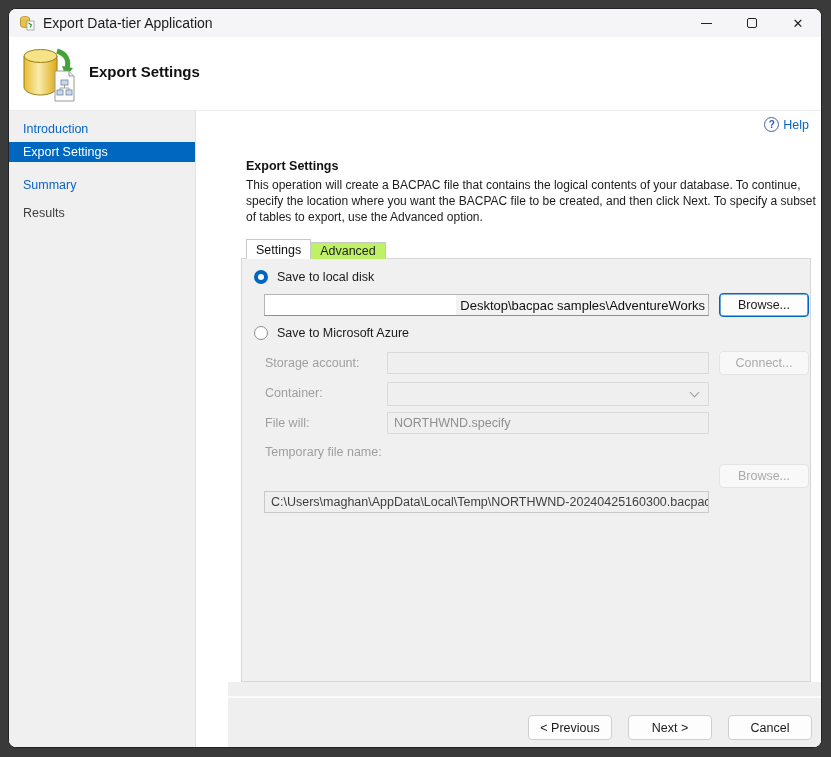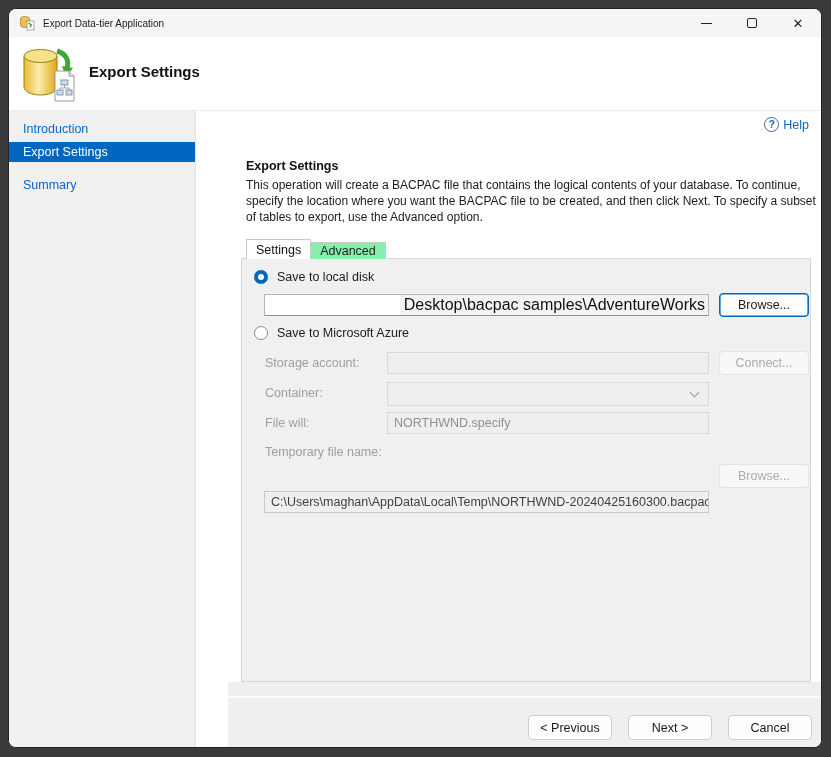--- a/index.html
+++ b/index.html
@@ -5,21 +5,21 @@
   * { margin:0; padding:0; box-sizing:border-box; }
   html,body { width:831px; height:757px; background:#3a3a3a; font-family:"Liberation Sans", sans-serif; }
   #window { position:absolute; left:8px; top:8px; width:814px; height:740px; background:#ffffff;
             border-radius:8px; overflow:hidden; border:1px solid #222; }
 
   
   .titlebar { position:absolute; left:0; top:0; width:100%; height:28px; background:#f5f5f7;
               display:flex; align-items:center; }
   .titlebar-remnant { position:absolute; left:177px; top:20px; width:100px; height:10px; background:#f5f5f7; }
   .app-icon { margin-left:10px; width:16px; height:16px; flex:0 0 auto; }
-  .win-title { margin-left:8px; font-size:10px; color:#1b1b1b; }
+  .win-title { margin-left:8px; font-size:14px; color:#1b1b1b; }
   .caption-controls { margin-left:auto; display:flex; height:100%; }
   .cap-btn { width:46px; height:100%; display:flex; align-items:center; justify-content:center; cursor:default; }
   .glyph-min { width:11px; height:1px; background:#222; }
   .glyph-max { width:10px; height:10px; border:1.2px solid #222; border-radius:2px; }
   .glyph-close { font-size:13px; color:#222; line-height:1; }
 
   
   .header { position:absolute; left:0; top:28px; width:100%; height:74px; background:#ffffff;
             border-bottom:1px solid #ececec; }
   .big-icon { position:absolute; left:10px; top:10px; }
@@ -41,36 +41,36 @@
                font-size:10px; font-weight:bold; display:flex; align-items:center; justify-content:center;
                background:#fdfdff; }
   .help-text { font-size:12.5px; color:#0a64c8; }
   .section-heading { position:absolute; left:18px; top:48px; font-size:12.5px; font-weight:bold; color:#111; }
   .section-desc { position:absolute; left:18px; top:66px; width:578px; font-size:12px; line-height:16px; color:#1b1b1b; }
 
   
   .tabstrip { position:absolute; left:18px; top:128px; display:flex; align-items:flex-end; z-index:2; }
   .tab { font-size:12.5px; padding:0 9px; display:flex; align-items:center; cursor:default; }
   .tab-active { height:20px; background:#ffffff; border:1px solid #c9c9c9; border-bottom:none; color:#111; }
-  .tab-inactive { height:17px; background:#86efac; border:1px solid #c9c9c9; border-bottom:none; border-left:none; color:#222; }
+  .tab-inactive { height:17px; background:#bef264; border:1px solid #c9c9c9; border-bottom:none; border-left:none; color:#222; }
 
   .tabpanel { position:absolute; left:13px; top:147px; width:570px; height:424px; background:#f0f0f0;
               border:1px solid #d6d6d6; }
 
   
   .radio-row { position:absolute; display:flex; align-items:center; gap:9px; }
   .radio { width:14px; height:14px; border-radius:50%; background:#fff; flex:0 0 auto; }
   .radio-on { border:4px solid #0067c0; }
   .radio-off { border:1px solid #8a8a8a; }
   .radio-label { font-size:12.5px; color:#1a1a1a; }
 
   .textbox { position:absolute; height:22px; background:#ffffff; border:1px solid #b5b5b5; border-bottom-color:#8f8f8f;
              display:flex; align-items:center; justify-content:flex-end; overflow:hidden; }
   .textbox .tail { background:#f3f3f3; height:100%; display:flex; align-items:center;
-                   padding:0 3px 0 4px; font-size:16px; color:#111; white-space:nowrap; }
+                   padding:0 3px 0 4px; font-size:13px; color:#111; white-space:nowrap; }
 
   .dis-label { position:absolute; font-size:12.5px; color:#9f9f9f; }
   .dis-input { position:absolute; height:22px; background:#efefef; border:1px solid #dadada;
                display:flex; align-items:center; padding:0 6px; font-size:12.5px; overflow:hidden; white-space:nowrap; }
   .dis-input.filetext { color:#8f8f8f; }
   .dis-input.temptext { color:#3f3f3f; border-color:#c9c9c9; }
   .combo { position:absolute; height:24px; background:#efefef; border:1px solid #dadada;
            display:flex; align-items:center; justify-content:flex-end; padding-right:10px; }
   .chevron { width:7px; height:7px; border-right:1.5px solid #9a9a9a; border-bottom:1.5px solid #9a9a9a;
              transform:rotate(45deg); margin-top:-4px; }
@@ -141,20 +141,23 @@
   <div class="sidebar">
     <div class="side-item side-link" style="top:8px;">
       <span>Introduction</span>
     </div>
     <div class="side-item side-selected" style="top:31px;">
       <span>Export Settings</span>
     </div>
     <div class="side-item side-link" style="top:64px;">
       <span>Summary</span>
     </div>
+    <div class="side-item side-plain" style="top:92px;">
+      <span>Results</span>
+    </div>
   </div>
 
   <div class="main">
 
     <div class="help-link">
       <span class="help-icon">?</span>
       <span class="help-text">Help</span>
     </div>
 
     <div class="section-heading">Export Settings</div>

